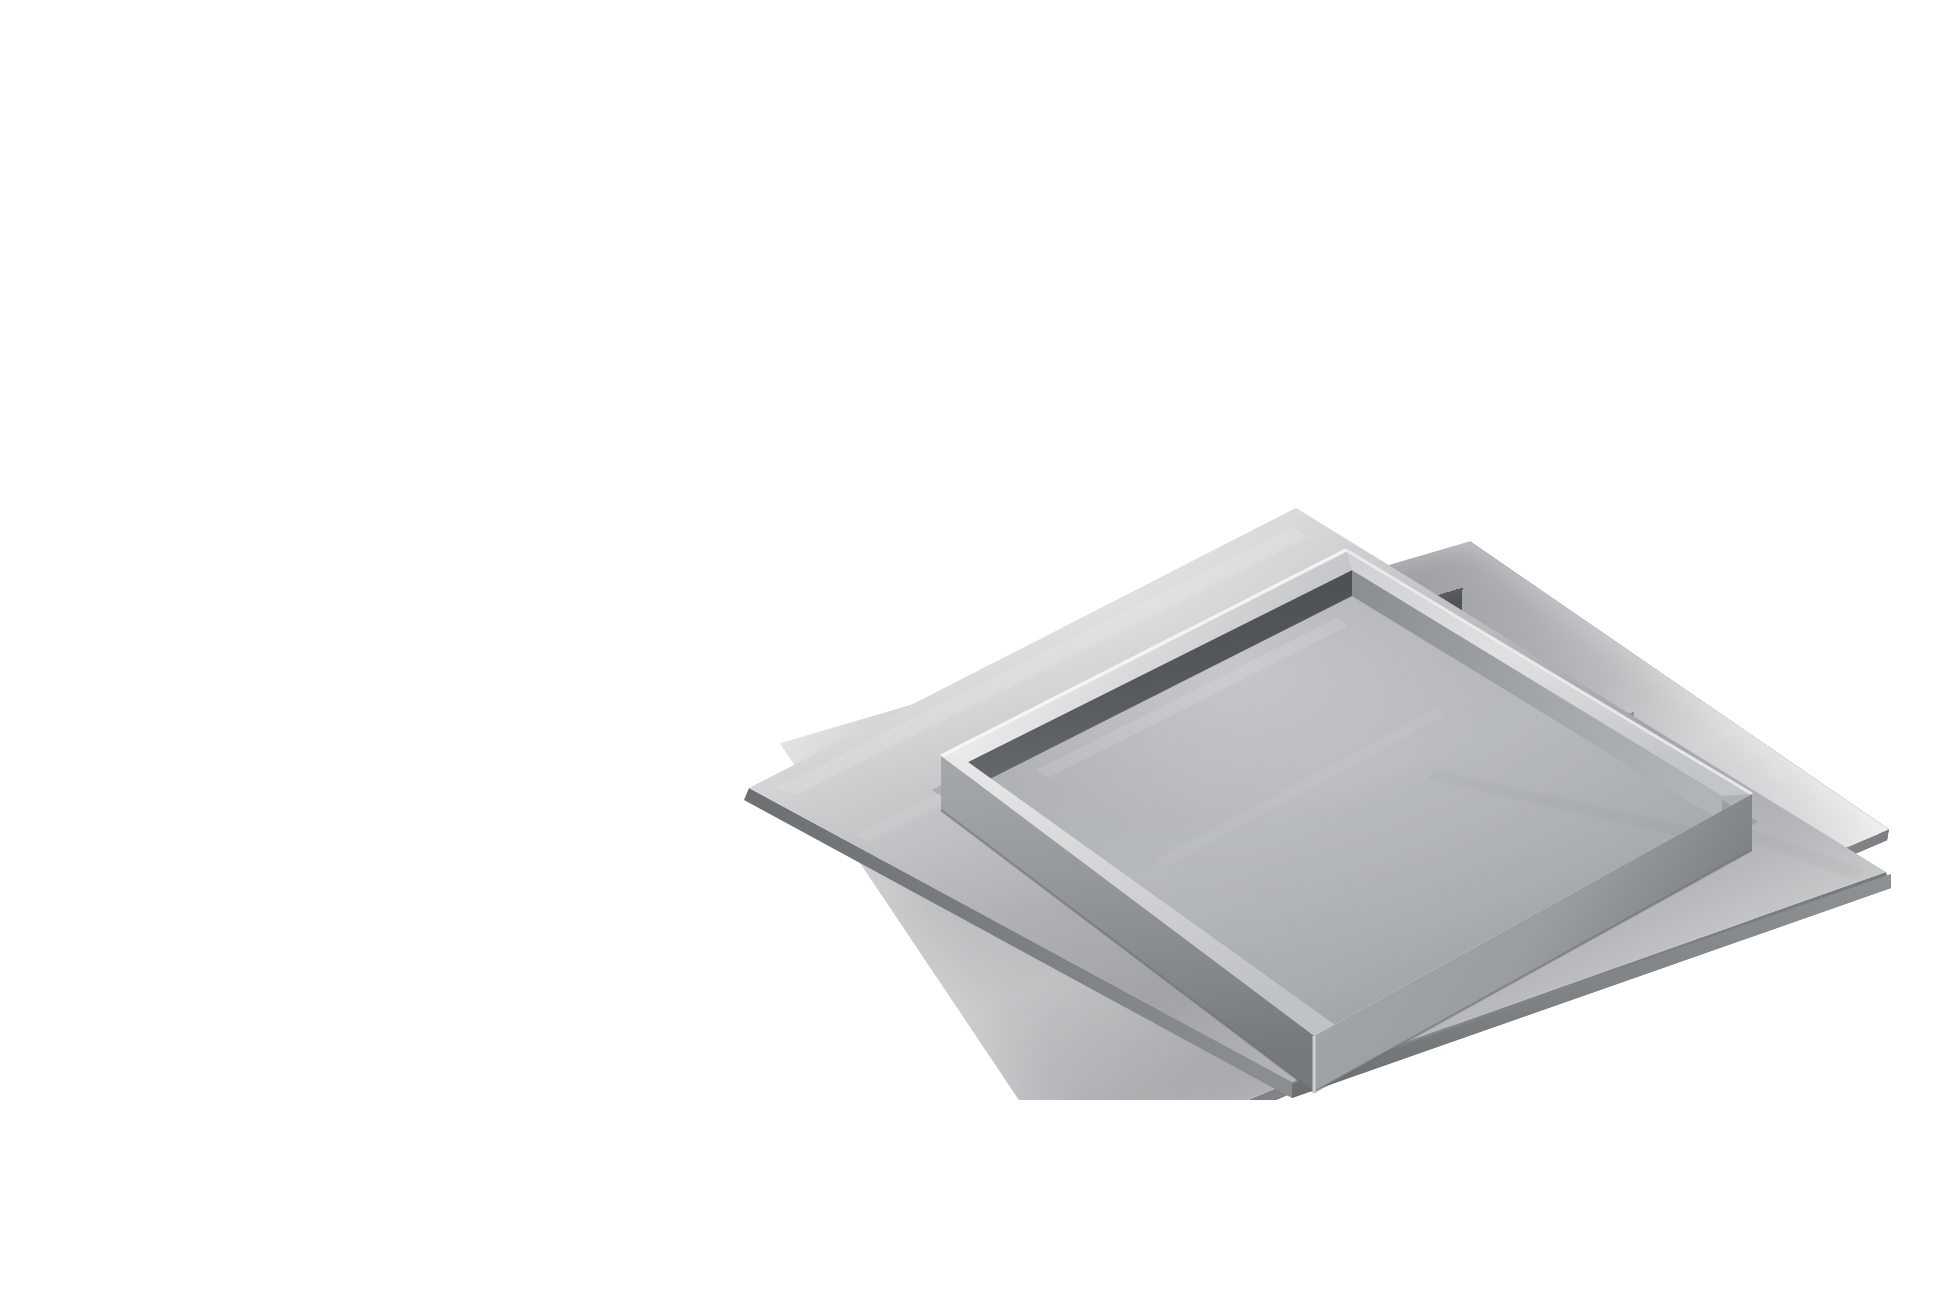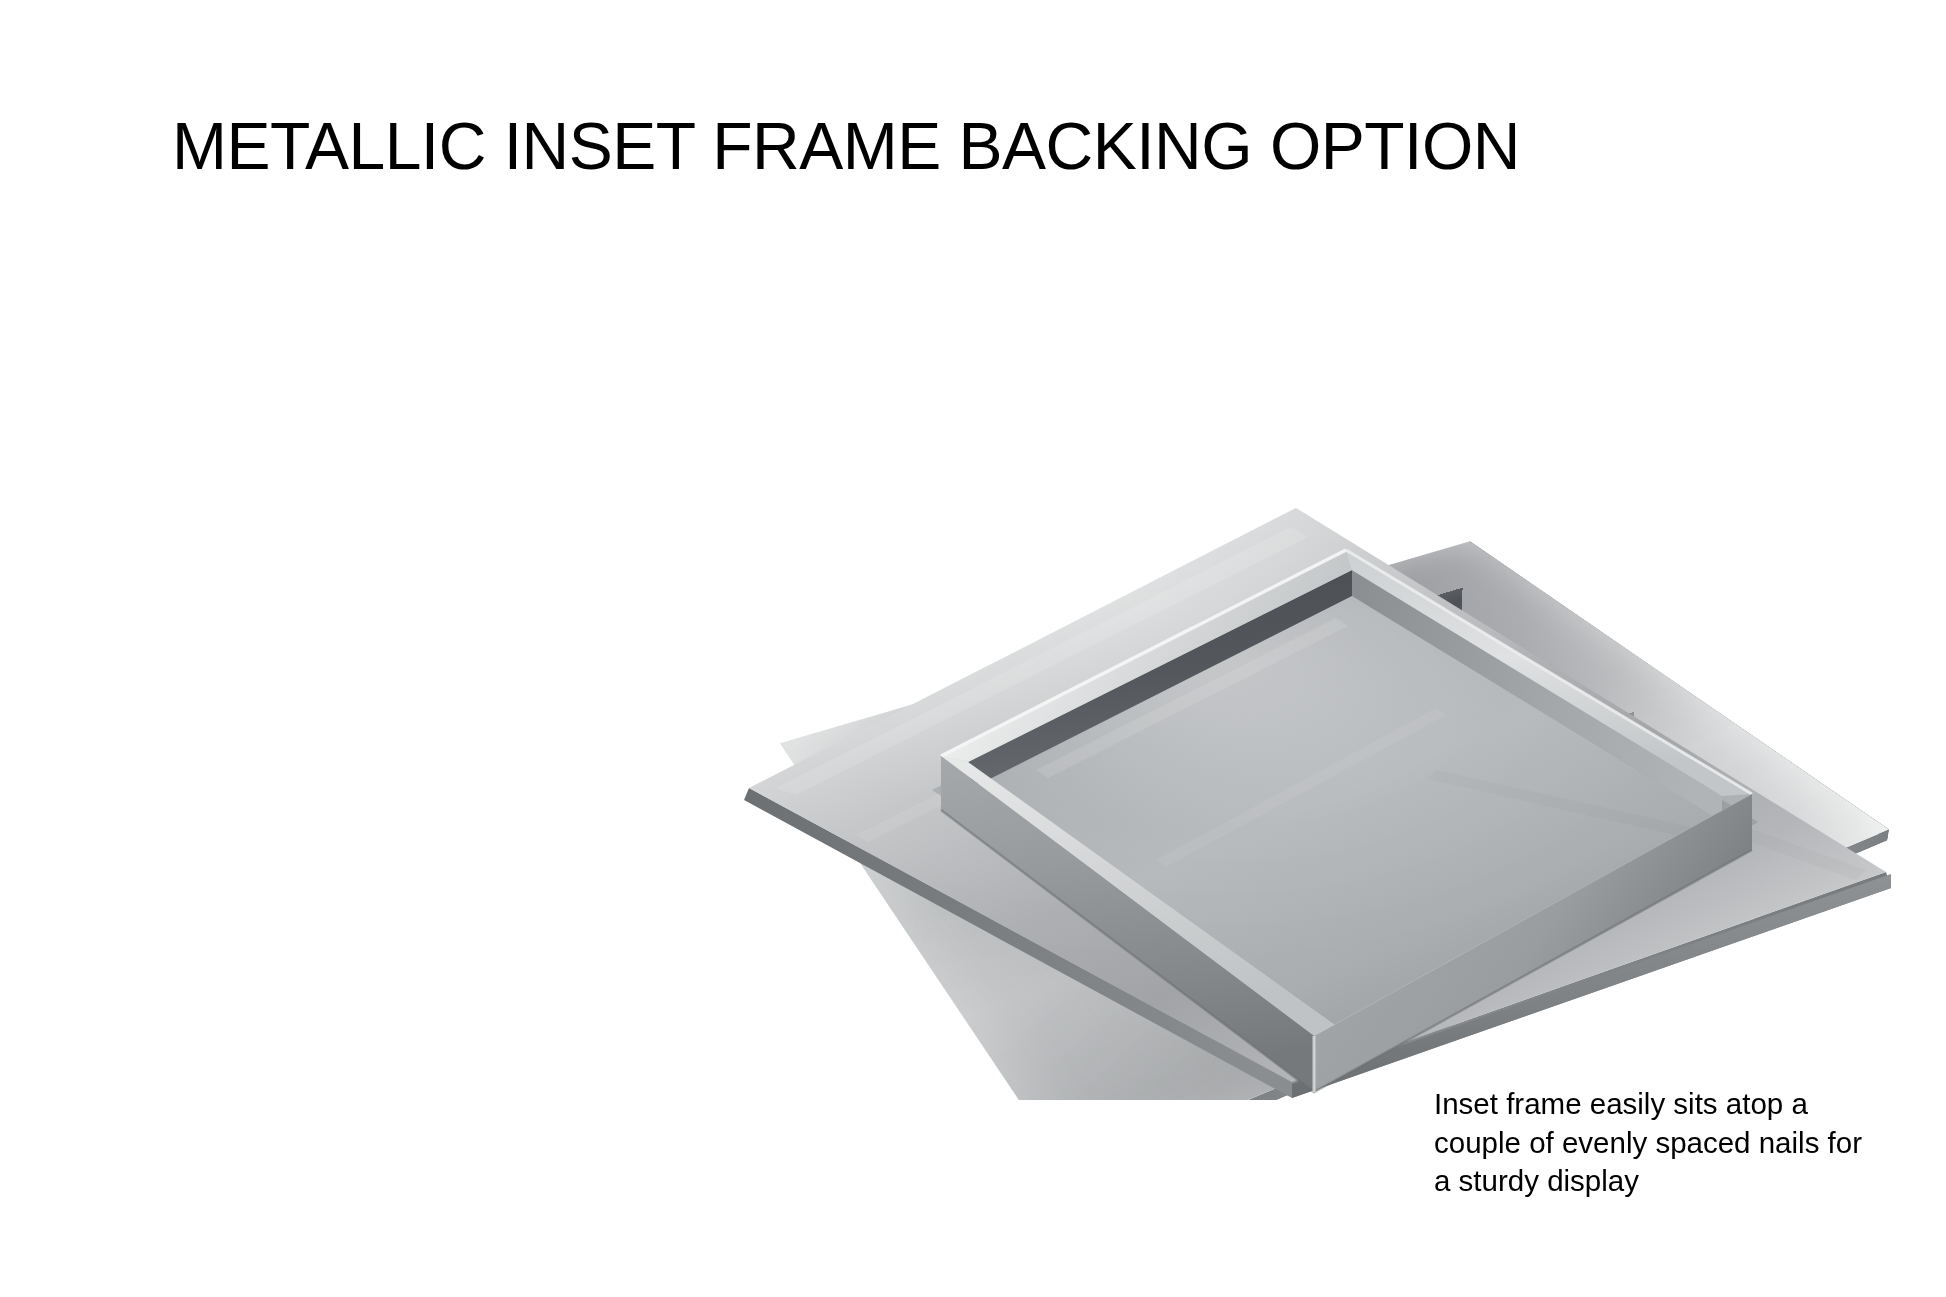--- a/index.html
+++ b/index.html
@@ -273,21 +273,20 @@
     pointer-events: none;
   }
 
   .photo-svg { display: block; }
 </style>
 </head>
 <body>
 
 <div class="slide">
 
-  <h1 class="slide-title">METALLIC INSET FRAME BACKING OPTION</h1>
 
 
   <div class="product-photo">
 
     <div class="stage">
       <div class="scene">
         <div class="base-plate">
           <div class="base-top"></div>
           <div class="plate-edge-s"></div>
           <div class="plate-edge-e"></div>
@@ -437,15 +436,14 @@
       <polygon points="205,286 205,340 578,622 578,566" fill="url(#outerW)"></polygon>
 
       <polygon points="578,566 578,622 1016,380 1016,324" fill="url(#outerS)"></polygon>
 
       <polyline points="205,340 578,622 1016,380" fill="none" stroke="#6a6d70" stroke-width="2.5" opacity="0.55"></polyline>
 
       <polyline points="578,566 578,622" fill="none" stroke="#dfe1e1" stroke-width="3" opacity="0.8"></polyline>
     </svg>
   </div>
 
-  <p class="caption">Inset frame easily sits atop a couple of evenly spaced nails for a sturdy display</p>
 
 </div>
 
 </body></html>

